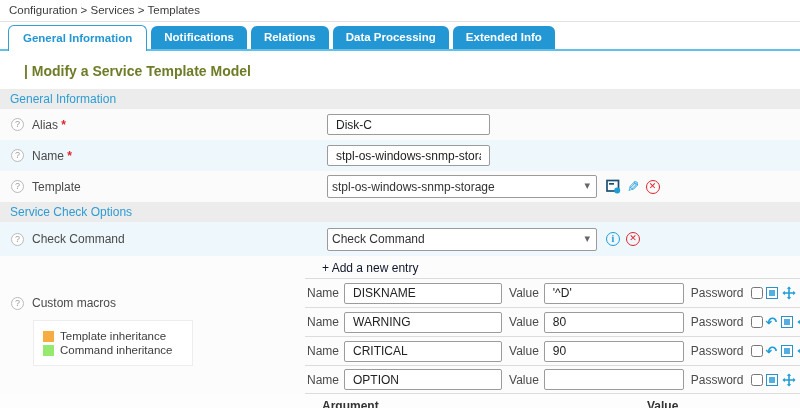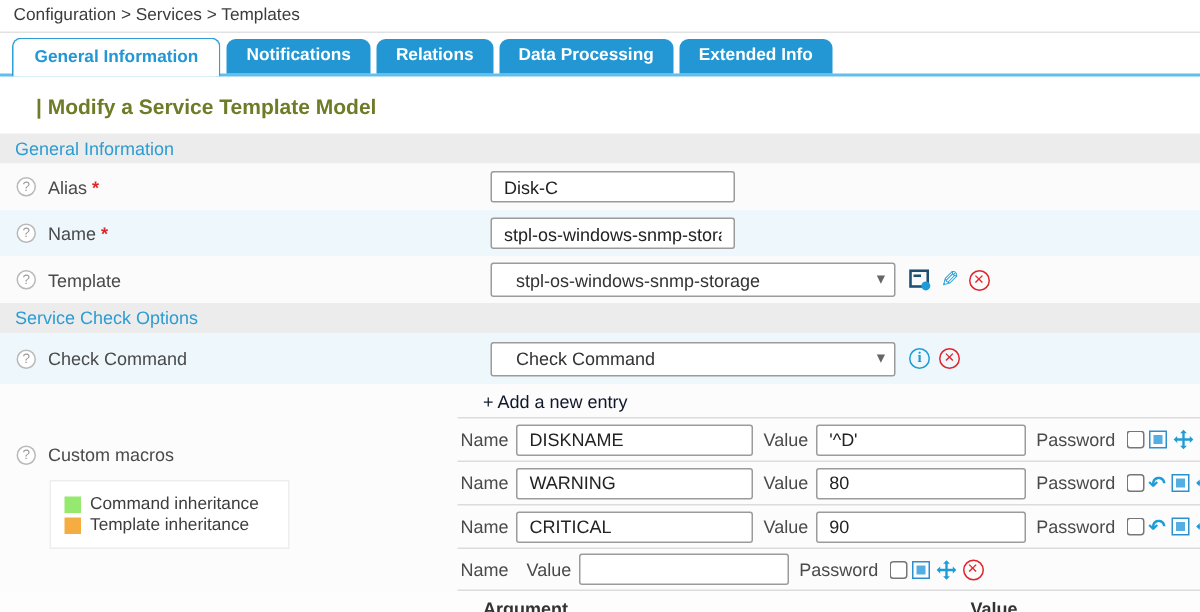--- a/index.html
+++ b/index.html
@@ -53,21 +53,21 @@
   }
 
   input.txt {
     height:21px; border:1px solid #9b9b9b; padding:0 8px; font-size:12px; color:#222;
     font-family:"Liberation Sans", sans-serif; background:#fff; border-radius:2px;
   }
   .w163 { width:163px; margin-left:22px; }
 
   .selectbox {
     width:270px; height:23px; margin-left:22px; border:1px solid #9b9b9b; border-radius:2px;
-    background:#fff; display:flex; align-items:center; padding:0 20px 0 16px;
+    background:#fff; display:flex; align-items:center; padding:0 20px 0 4px;
     position:relative; color:#333; cursor:pointer;
   }
   .selectbox .arrow {
     position:absolute; right:6px; top:3px; color:#666; font-size:11px;
   }
 
   .iconrow { display:flex; align-items:center; gap:6px; margin-left:9px; }
 
   
   .ico-circle {
@@ -191,26 +191,26 @@
   </div>
 
   <div class="macros-block">
     <div class="macros-left">
       <div class="head">
         <span class="help">?</span>
         <span class="lbl">Custom macros</span>
       </div>
       <div class="legend">
         <div class="legend-item">
+          <span class="swatch swatch-orange"></span>
+          <span>Template inheritance</span>
+        </div>
+        <div class="legend-item">
           <span class="swatch swatch-green"></span>
           <span>Command inheritance</span>
-        </div>
-        <div class="legend-item">
-          <span class="swatch swatch-orange"></span>
-          <span>Template inheritance</span>
         </div>
       </div>
     </div>
     <div class="macros-right">
       <a href="#" class="add-link">+ Add a new entry</a>
 
       <div class="macro-table">
 
         <div class="macro-row">
           <span class="mlabel">Name</span>
@@ -263,20 +263,21 @@
               </span>
             <svg class="ico" width="14" height="14" viewBox="0 0 16 16">
                 <path d="M8 0.5 L10.6 3.2 H8.9 V7.1 H12.8 V5.4 L15.5 8 L12.8 10.6 V8.9 H8.9 V12.8 H10.6 L8 15.5 L5.4 12.8 H7.1 V8.9 H3.2 V10.6 L0.5 8 L3.2 5.4 V7.1 H7.1 V3.2 H5.4 Z" fill="#1e9cd7"></path>
               </svg>
 
           </div>
         </div>
 
         <div class="macro-row">
           <span class="mlabel">Name</span>
+          <input type="text" class="txt m-name m-green" value="OPTION" style="">
           <span class="mlabel gap">Value</span>
           <input type="text" class="txt m-value m-green" value="" style="">
           <span class="mlabel gap">Password</span>
           <input type="checkbox" class="chk" style="">
           <div class="macro-icons">
             <span class="ico-square">
                 <i></i>
               </span>
             <svg class="ico" width="14" height="14" viewBox="0 0 16 16">
                 <path d="M8 0.5 L10.6 3.2 H8.9 V7.1 H12.8 V5.4 L15.5 8 L12.8 10.6 V8.9 H8.9 V12.8 H10.6 L8 15.5 L5.4 12.8 H7.1 V8.9 H3.2 V10.6 L0.5 8 L3.2 5.4 V7.1 H7.1 V3.2 H5.4 Z" fill="#1e9cd7"></path>

